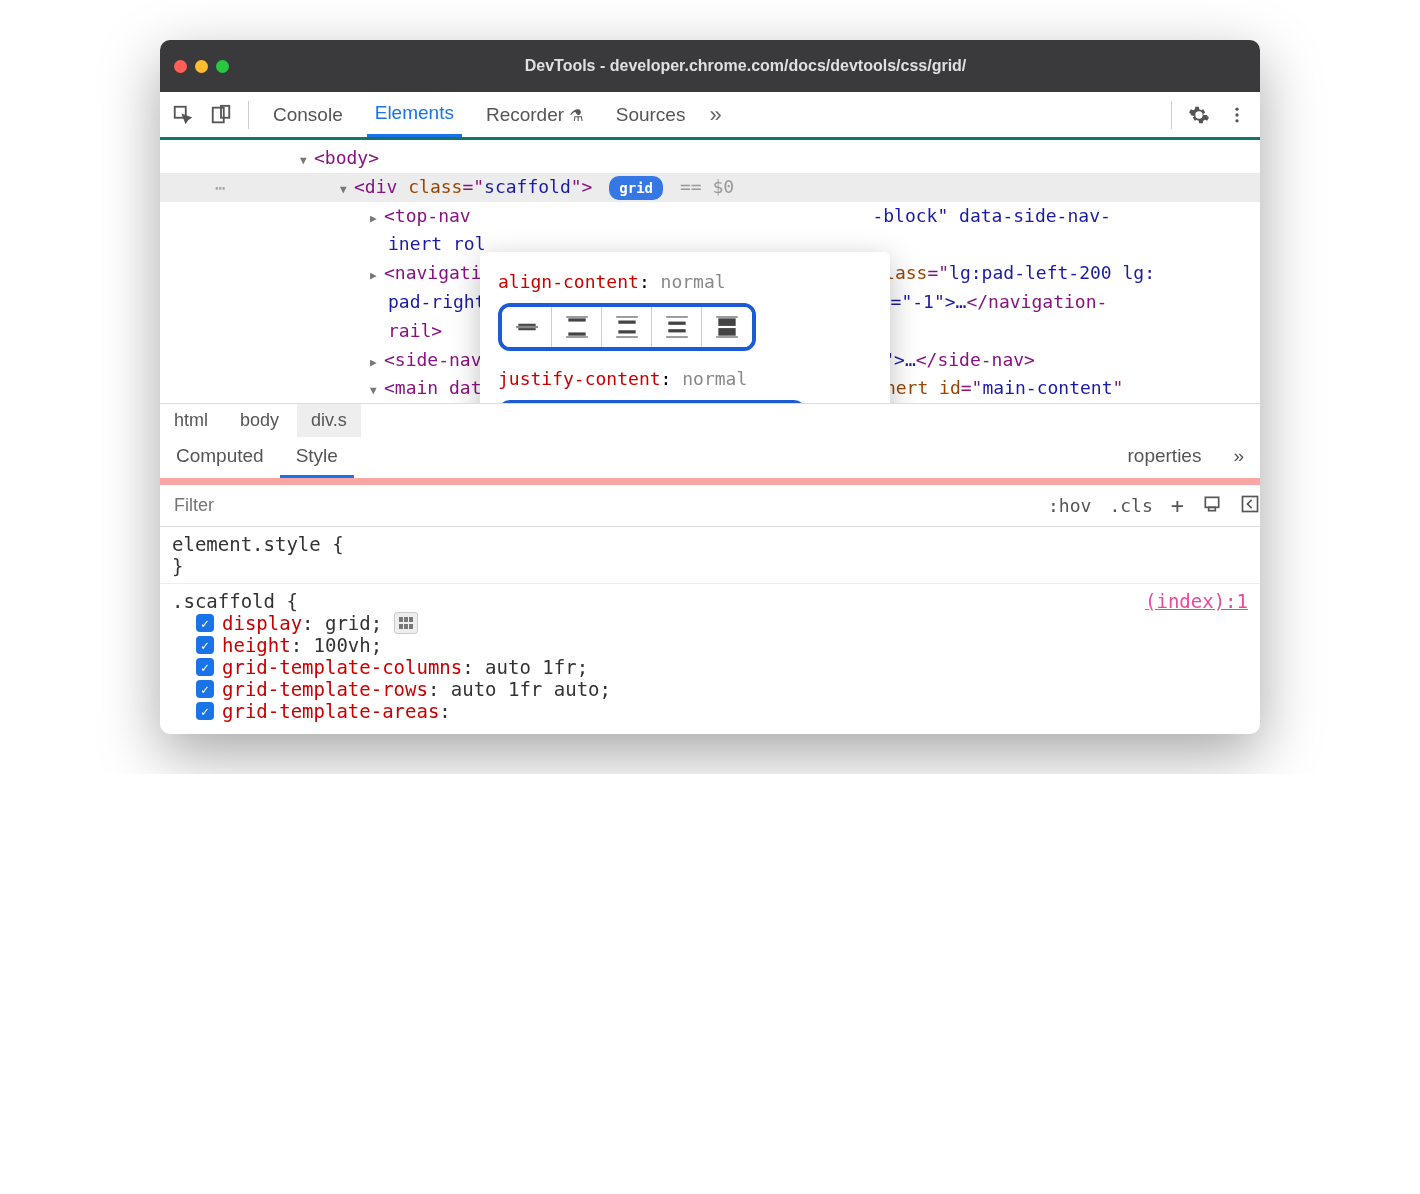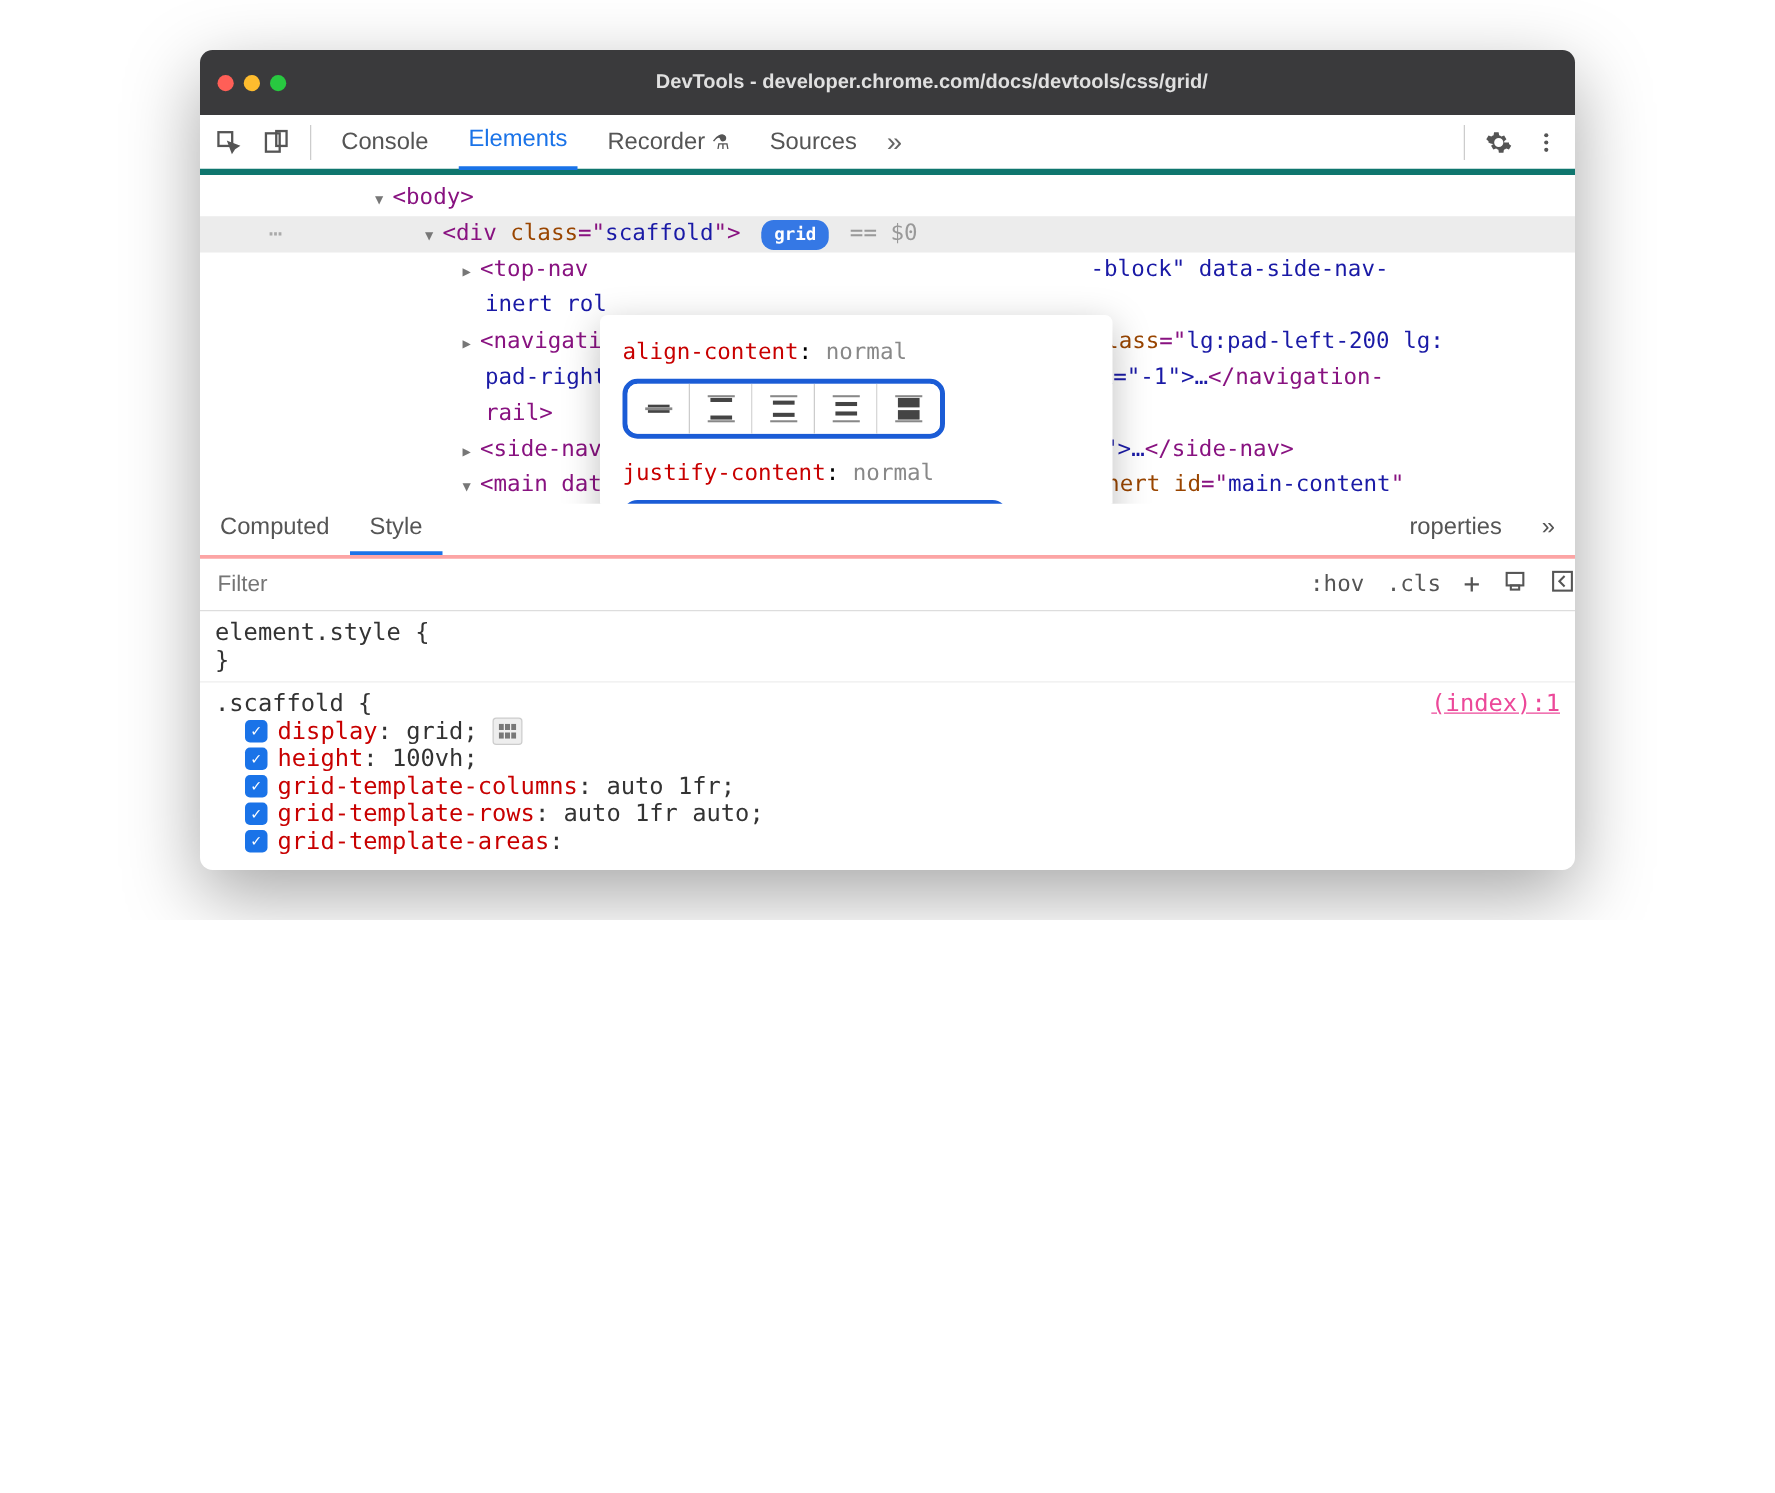--- a/index.html
+++ b/index.html
@@ -30,21 +30,21 @@
 .dots { display: flex; gap: 8px; margin-right: 16px; }
 .dot { width: 13px; height: 13px; border-radius: 50%; }
 .dot.r { background: #ff5f57; }
 .dot.y { background: #febc2e; }
 .dot.g { background: #28c840; }
 .titlebar-text {
   flex: 1; text-align: center; color: #e0e0e0; font-size: 16px; font-weight: 600;
 }
 .toolbar {
   height: 48px; display: flex; align-items: center; padding: 0 12px; gap: 16px;
-  border-bottom: 5px solid #0f766e; font-size: 19px; color: #555;
+  border-bottom: 3px solid #0f766e; font-size: 19px; color: #555;
 }
 .toolbar .spacer-bar { width: 1px; height: 28px; background: #ccc; }
 .toolbar .tab { padding: 10px 8px; cursor: pointer; color: #555; }
 .toolbar .tab.active { color: #1a73e8; border-bottom: 3px solid #1a73e8; font-weight: 500; }
 .toolbar .flask { font-size: 16px; }
 .toolbar .more { font-size: 22px; color: #666; }
 .toolbar-right { margin-left: auto; display: flex; gap: 16px; align-items: center; }
 .icon-btn { width: 22px; height: 22px; display: flex; align-items: center; justify-content: center; color: #555; }
 .dom {
   font-family: Menlo, Consolas, monospace; font-size: 18px; line-height: 1.6; padding: 4px 0 0 0;
@@ -66,21 +66,21 @@
   border-radius: 10px; padding: 1px 10px; margin: 0 6px; font-family: Menlo, monospace;
 }
 .eq0 { color: #999; font-family: Menlo, monospace; }
 .ellipsis-gutter { position: absolute; left: 55px; color: #aaa; font-size: 18px; letter-spacing: 2px; }
 .crumbs {
   display: flex; gap: 4px; border-top: 1px solid #ddd; font-size: 18px; color: #555;
 }
 .crumb { padding: 6px 14px; }
 .crumb.last { background: #eee; }
 .subtabs {
-  display: flex; border-bottom: 3px solid #fca5a5; font-size: 19px; color: #555;
+  display: flex; border-bottom: 7px solid #fca5a5; font-size: 19px; color: #555;
 }
 .subtab { padding: 8px 16px; }
 .subtab.active { border-bottom: 3px solid #1a73e8; font-weight: 500; }
 .filterbar {
   display: flex; align-items: center; border-bottom: 1px solid #ddd; height: 42px; font-size: 18px;
 }
 .filterbar input {
   flex: 1; border: none; padding: 8px 14px; font-size: 18px; color: #555; outline: none;
 }
 .filterbar .fb-right { display: flex; gap: 18px; color: #555; align-items: center; font-family: Menlo, monospace;}
@@ -315,20 +315,25 @@
                 <rect x="2" y="3" width="1.5" height="18" fill="#888"></rect>
                 <rect x="20.5" y="3" width="1.5" height="18" fill="#888"></rect>
               </svg>
             </div>
         </div>
       </div>
 
     </div>
   </div>
 
+  <div class="crumbs">
+    <div class="crumb">html</div>
+    <div class="crumb">body</div>
+    <div class="crumb last">div.s</div>
+  </div>
 
   <div class="subtabs">
     <div class="subtab">Computed</div>
     <div class="subtab active">Style</div>
     <div style="flex:1"></div>
     <div class="subtab">roperties</div>
     <div class="subtab">»</div>
   </div>
 
   <div class="filterbar">

